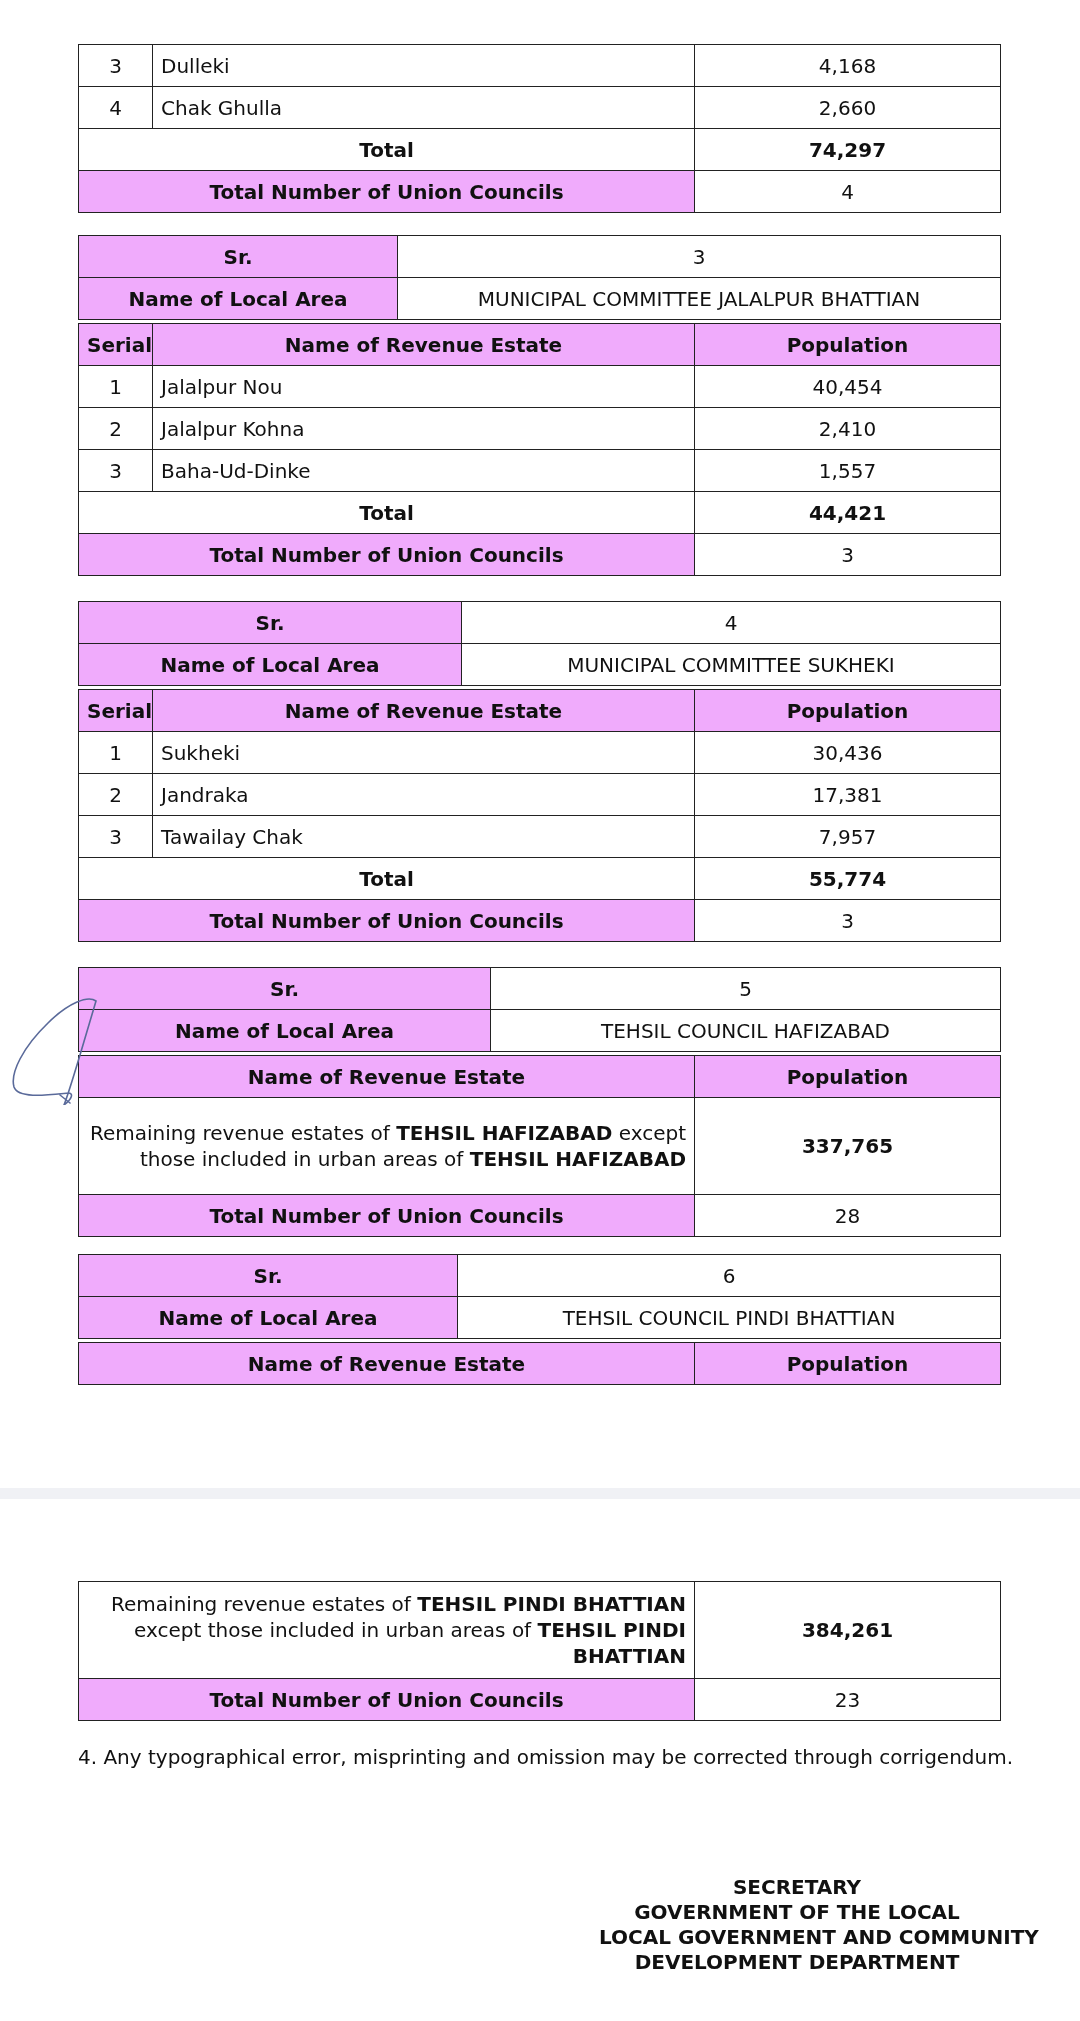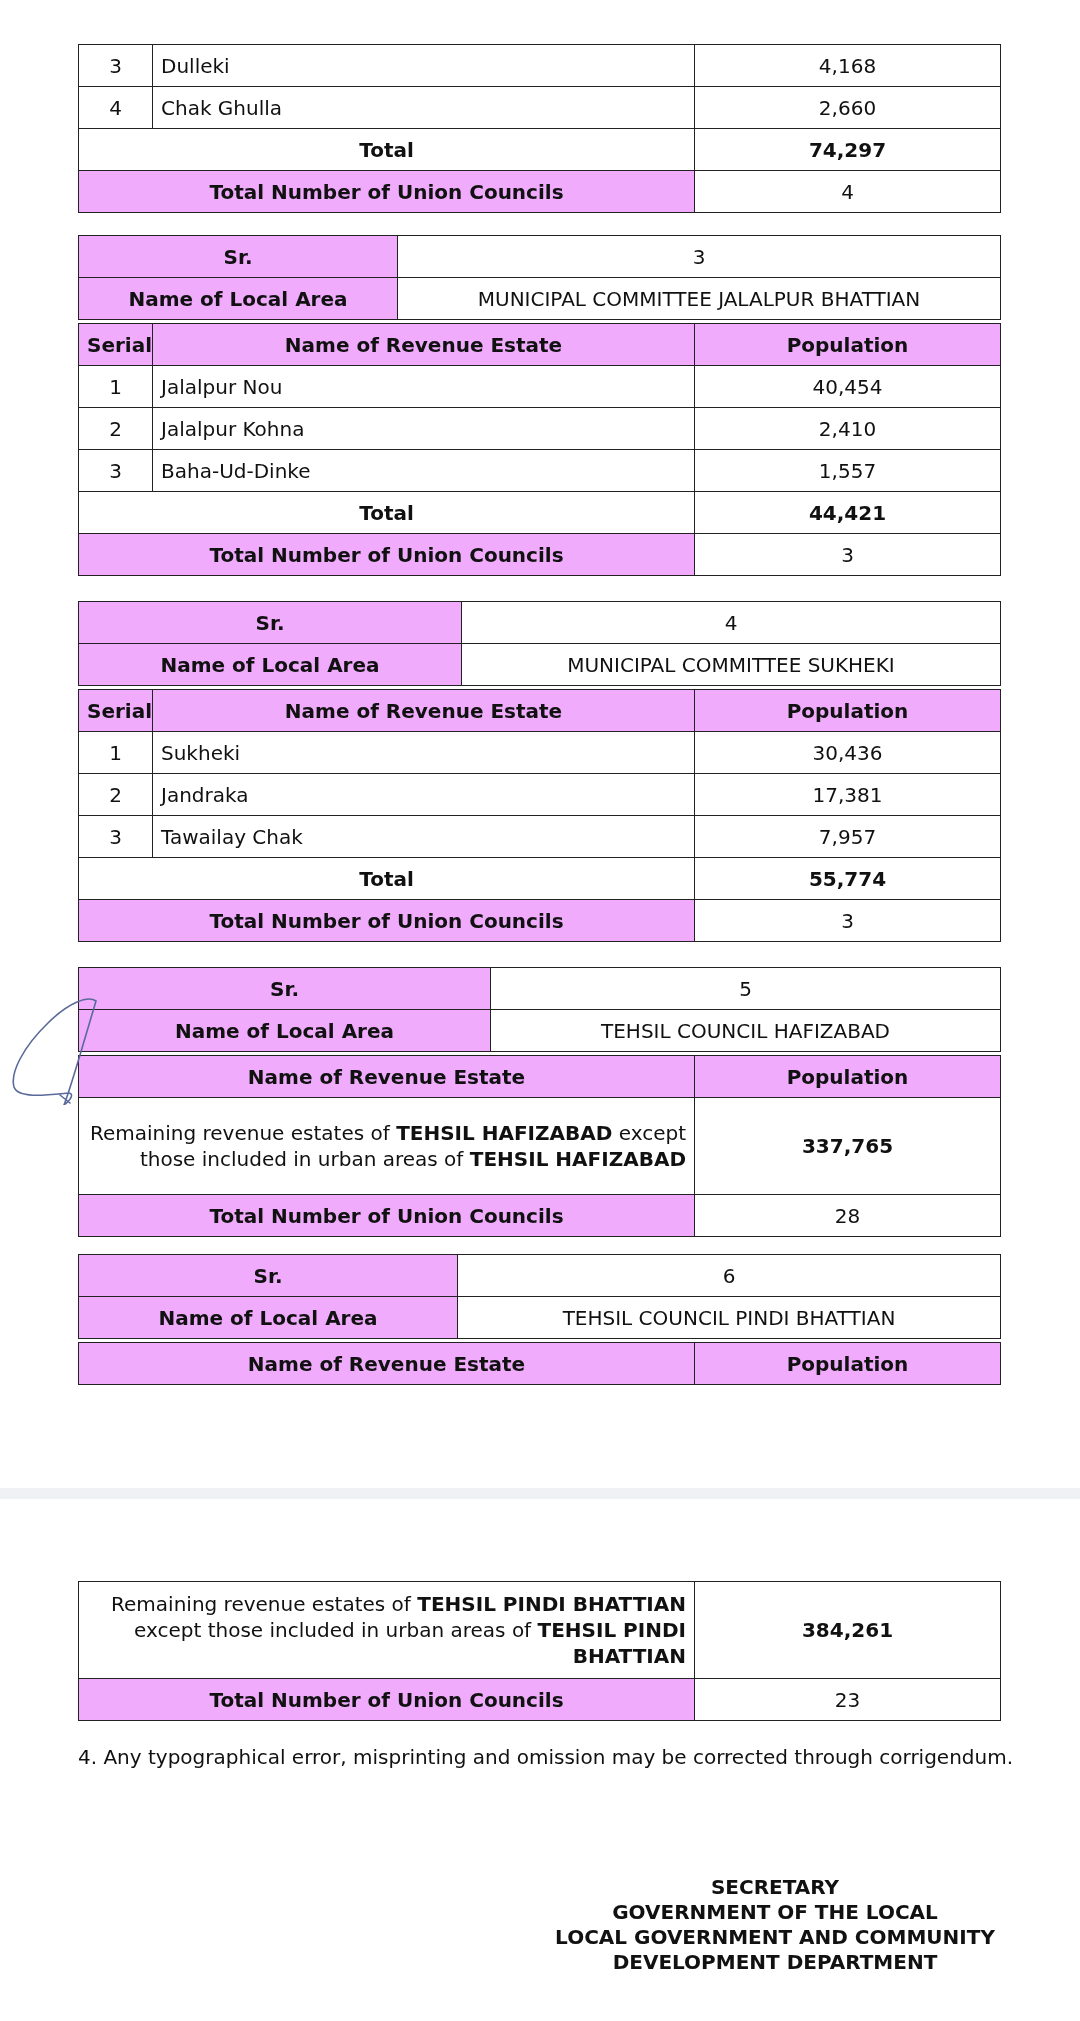--- a/index.html
+++ b/index.html
@@ -15,21 +15,21 @@
   .g { background: #f0abfc; }
   .b { font-weight: bold; }
   .l { text-align: left; margin-top: 42px; }
   .desc { text-align: right; padding: 8px 8px; line-height: 26px; }
   .ser { width: 74px; }
   .pop { width: 306px; }
 
   .note { position: absolute; left: 78px; top: 246px; font-size: 20px; }
   .sig { position: absolute; left: 555px; width: 440px; top: 376px; text-align: center;
          font-weight: bold; font-size: 20px; line-height: 25px; }
-  .sig div { white-space: nowrap; }
+  .sig div { white-space: nowrap; margin-left: 44px; }
   .scribble { position: absolute; left: 8px; top: 995px; width: 100px; height: 110px; }
 </style>
 </head>
 <body>
 
 <div class="page" id="page1">
 
   <table style="top:44px">
     <colgroup>
         <col class="ser">

